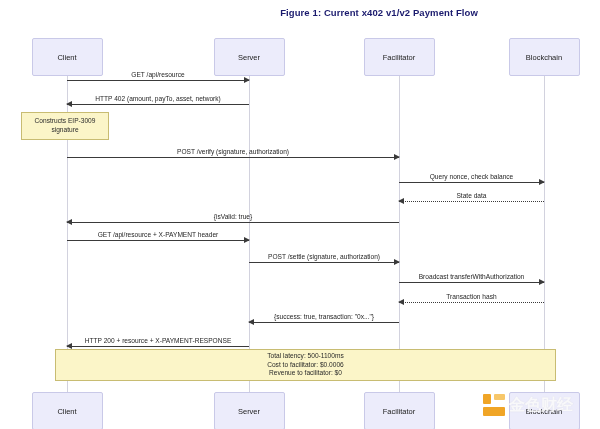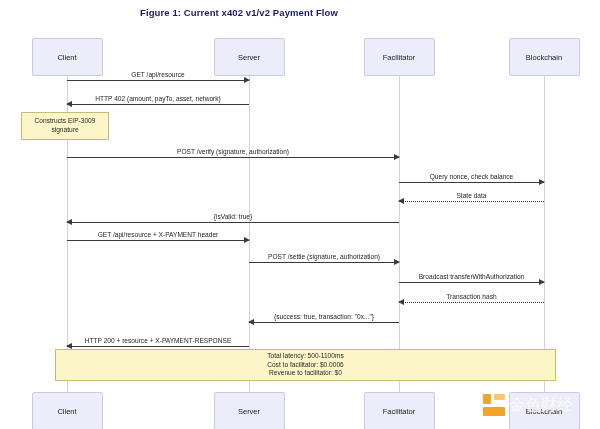--- a/index.html
+++ b/index.html
@@ -19,21 +19,21 @@
     position: absolute;
     left: 0; top: 0;
     width: 600px;
     height: 429px;
   }
   
   .fig-title {
     position: absolute;
     left: 0; top: 7px;
     width: 478px;
-    text-align: center;
+    text-align: right;
     font-size: 9.5px;
     font-weight: bold;
     color: #1b1b6e;
     letter-spacing: 0.1px;
   }
   
   .participant {
     position: absolute;
     height: 38px;
     background: #ececfb;

